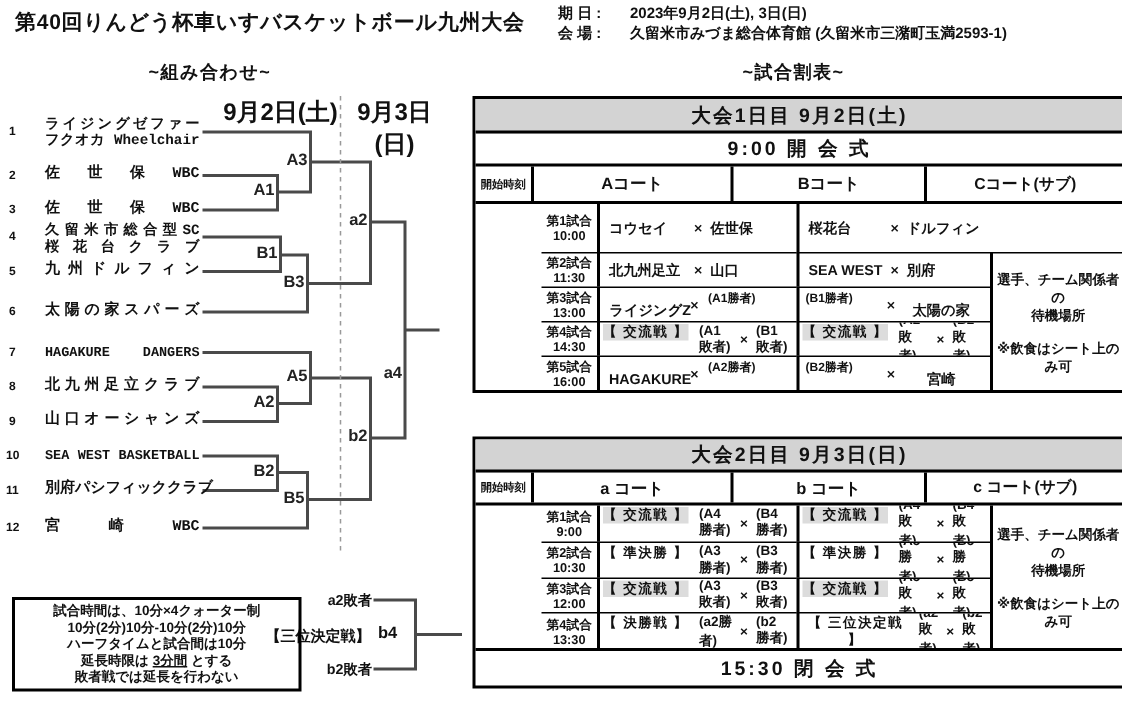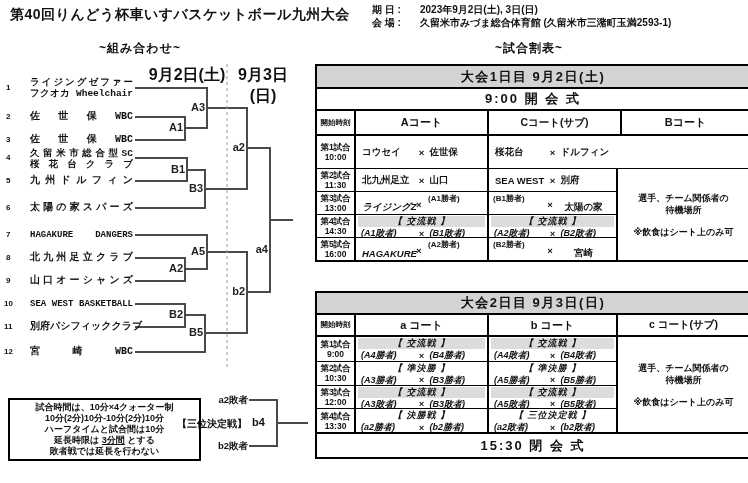--- a/index.html
+++ b/index.html
@@ -36,41 +36,41 @@
   .t-open{height:20px;border-bottom:2px solid #000;font-size:13px;font-weight:bold;text-align:center;line-height:20px;letter-spacing:2px;}
   .t-close{height:23px;border-top:2px solid #000;font-size:13px;font-weight:bold;text-align:center;line-height:23px;letter-spacing:2px;}
   .t-head{display:flex;border-bottom:2px solid #000;}
   .t-head.d1{height:23px;}
   .t-head.d2{height:20px;}
   .th{display:flex;align-items:center;justify-content:center;font-weight:bold;box-sizing:border-box;}
   .th.time{width:37px;font-size:7.5px;}
   .th.a{width:133px;font-size:11px;}
   .th.b{width:129px;font-size:11px;}
   .th.c{flex:1;font-size:10.5px;}
-  .t-rows{display:grid;grid-template-columns:37px 133px 129px 1fr;}
+  .t-rows{display:grid;grid-template-columns:37px 133px 129px 1fr;padding-left:44px;}
   .t-rows.d1{height:124px;grid-template-rows:repeat(5,1fr);}
   .t-rows.d2{height:95px;grid-template-rows:repeat(4,1fr);}
   .cell{box-sizing:border-box;overflow:hidden;}
   .bl2{border-left:2px solid #000;}
   .bt1{border-top:1.2px solid #000;}
   .cell-time{display:flex;flex-direction:column;align-items:center;justify-content:center;
              font-size:8.5px;font-weight:bold;line-height:10px;}
   .cell-simple{display:flex;align-items:center;font-size:9.5px;font-weight:bold;padding:0 6px;}
   .cs-l,.cs-r{flex:1;text-align:left;}
   .cs-x{width:16px;text-align:center;}
-  .cell-band{display:flex;flex-direction:column;font-style:italic;}
+  .cell-band{display:flex;flex-direction:row;}
   .band{height:11px;margin:1px 2px 0;font-size:9px;font-weight:bold;text-align:center;line-height:11px;letter-spacing:1px;}
   .band.gray{background:#dcdcdc;}
   .band-content{flex:1;display:flex;align-items:center;font-size:9px;font-weight:bold;padding:0 5px;}
   .cell-raised{position:relative;font-weight:bold;font-size:9.5px;}
   .sup{position:absolute;top:1px;font-size:8px;font-weight:bold;}
   .sup.sr{left:55%;}
   .sup.sl{left:4px;}
   .rmain{position:absolute;top:8px;bottom:0;display:flex;align-items:center;justify-content:center;}
-  .rmain.l{left:4px;right:52%;font-style:italic;}
+  .rmain.l{left:4px;right:52%;}
   .rmain.r{left:52%;right:4px;}
   .rx{position:absolute;left:48%;top:55%;transform:translate(-50%,-50%);}
   .cell-note1{display:flex;align-items:center;justify-content:center;font-size:8px;font-weight:bold;margin-top:32px;}
   .cell-cmerged{display:flex;flex-direction:column;align-items:center;justify-content:center;
                 font-size:9px;font-weight:bold;line-height:12px;text-align:center;}
   .cm-gap{margin-top:10px;}
 </style>
 </head>
 <body>
 
@@ -182,22 +182,22 @@
     <div><span>延長時限は </span><u>3分間</u><span> とする</span></div>
     <div>敗者戦では延長を行わない</div>
   </div>
 
   <div class="abs tbl" style="top:64px;">
     <div class="t-title">大会1日目 9月2日(土)</div>
     <div class="t-open">9:00 開 会 式</div>
     <div class="t-head d1">
       <div class="th time">開始時刻</div>
       <div class="th a bl2">Aコート</div>
+      <div class="th b bl2">Bコート</div>
       <div class="th c bl2">Cコート(サブ)</div>
-      <div class="th b bl2">Bコート</div>
     </div>
     <div class="t-rows d1">
 
       <div class="cell cell-time" style="grid-row:1;grid-column:1;">
         <span>第1試合</span>
         <span>10:00</span>
       </div>
       <div class="cell bl2 cell-simple" style="grid-row:1;grid-column:2;">
         <span class="cs-l">コウセイ</span>
         <span class="cs-x">×</span>

